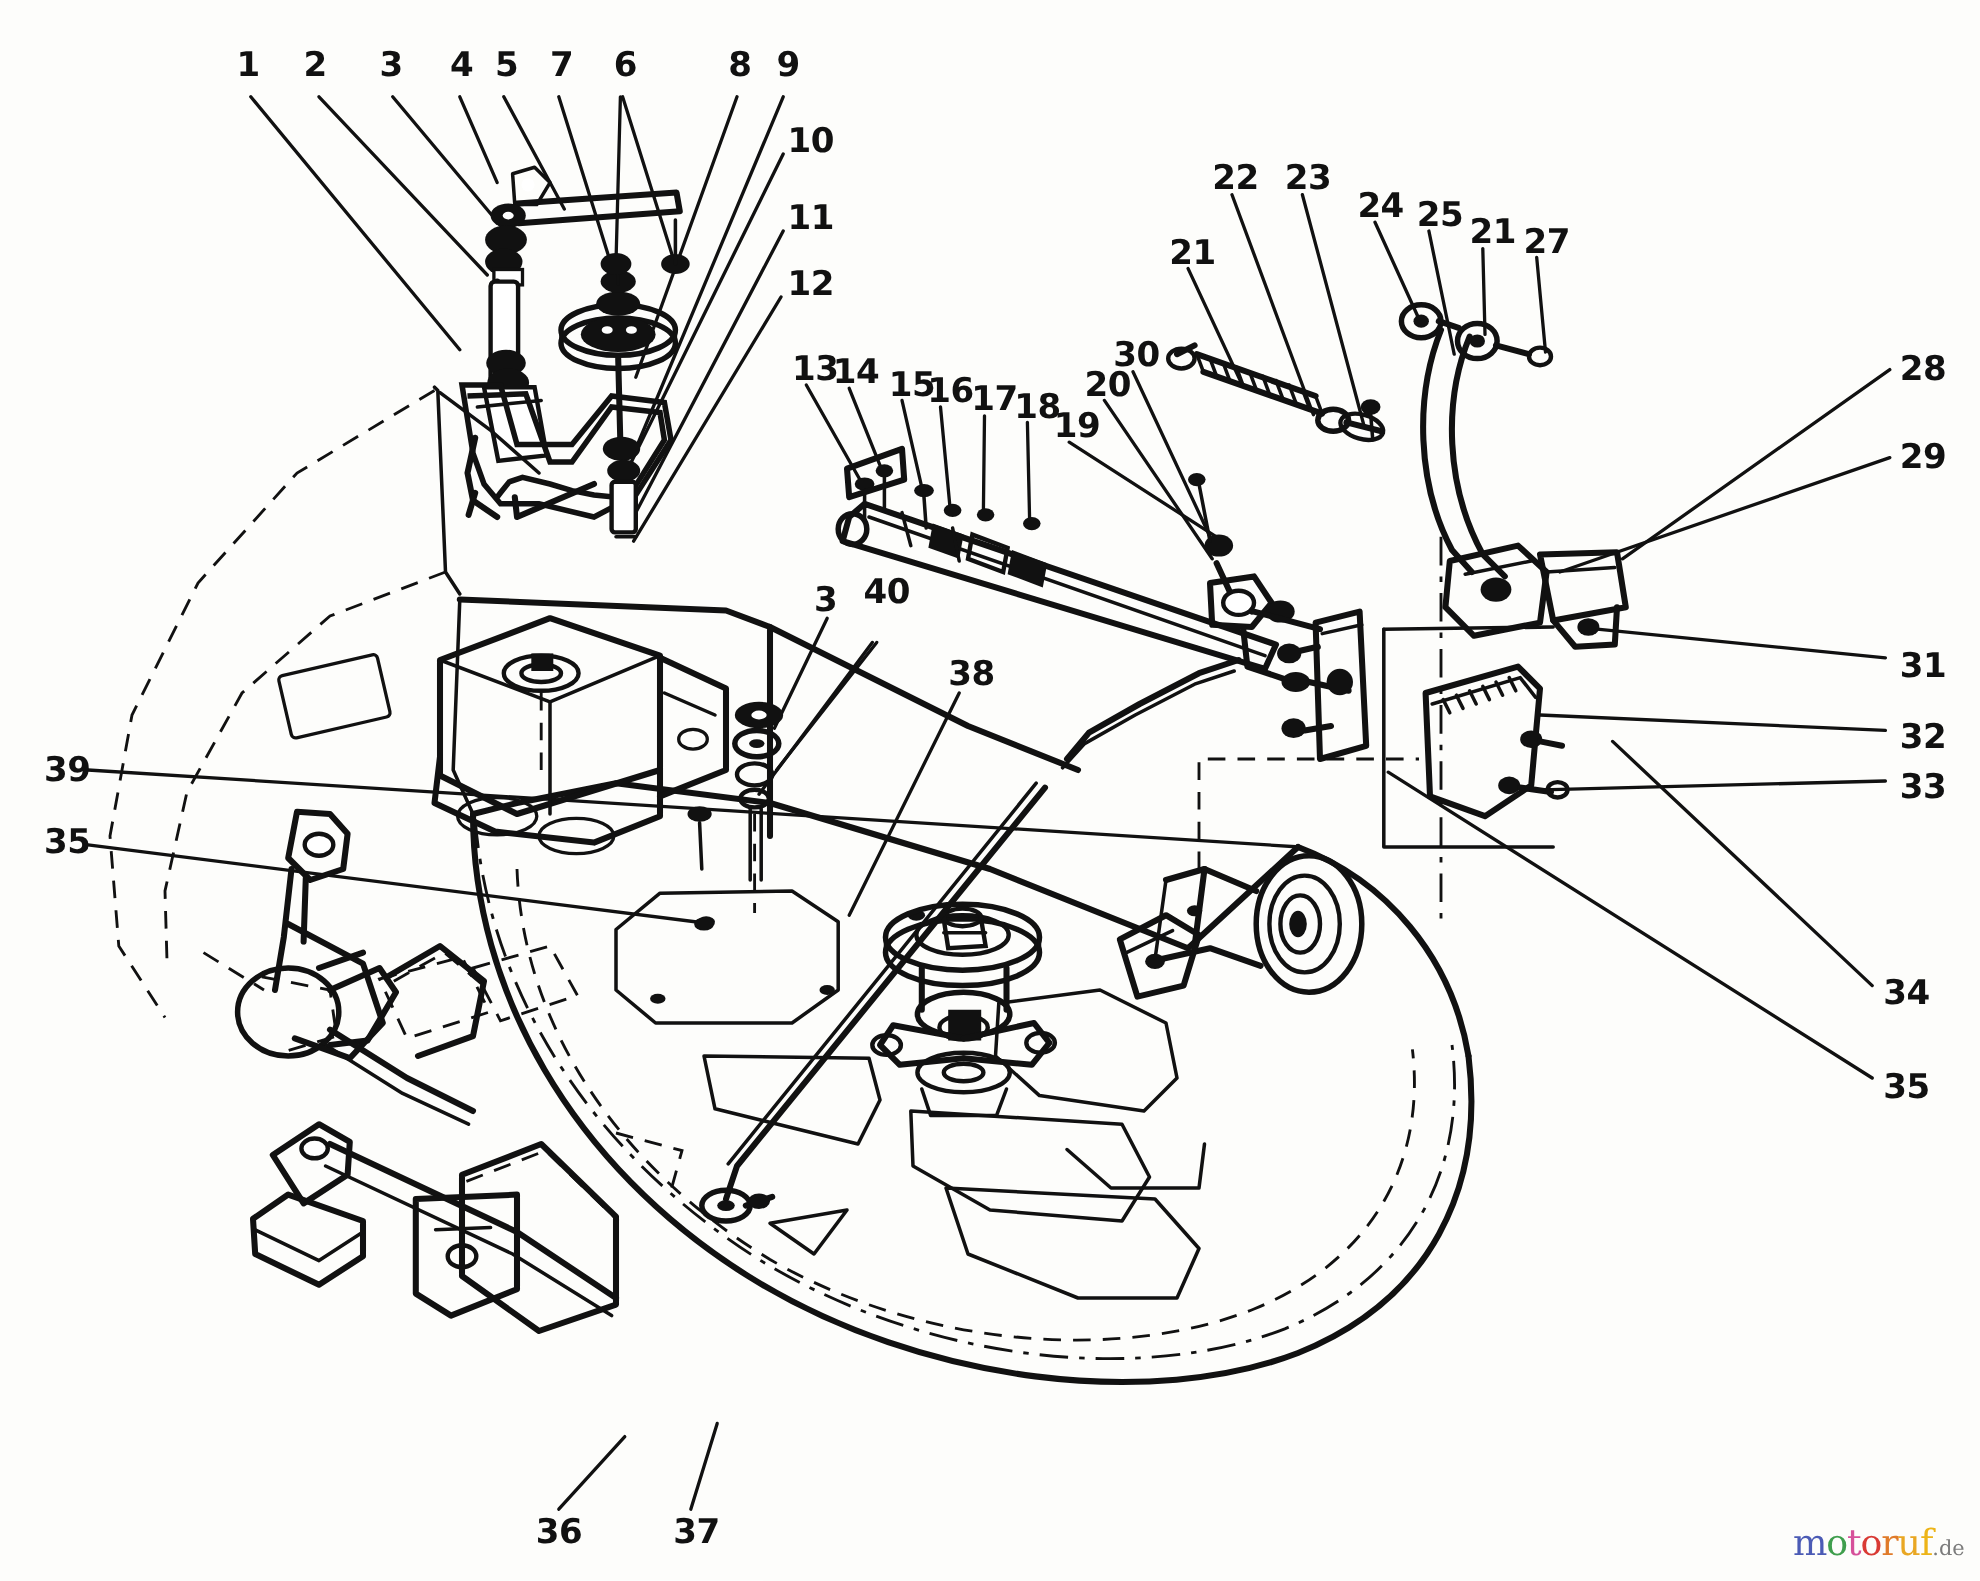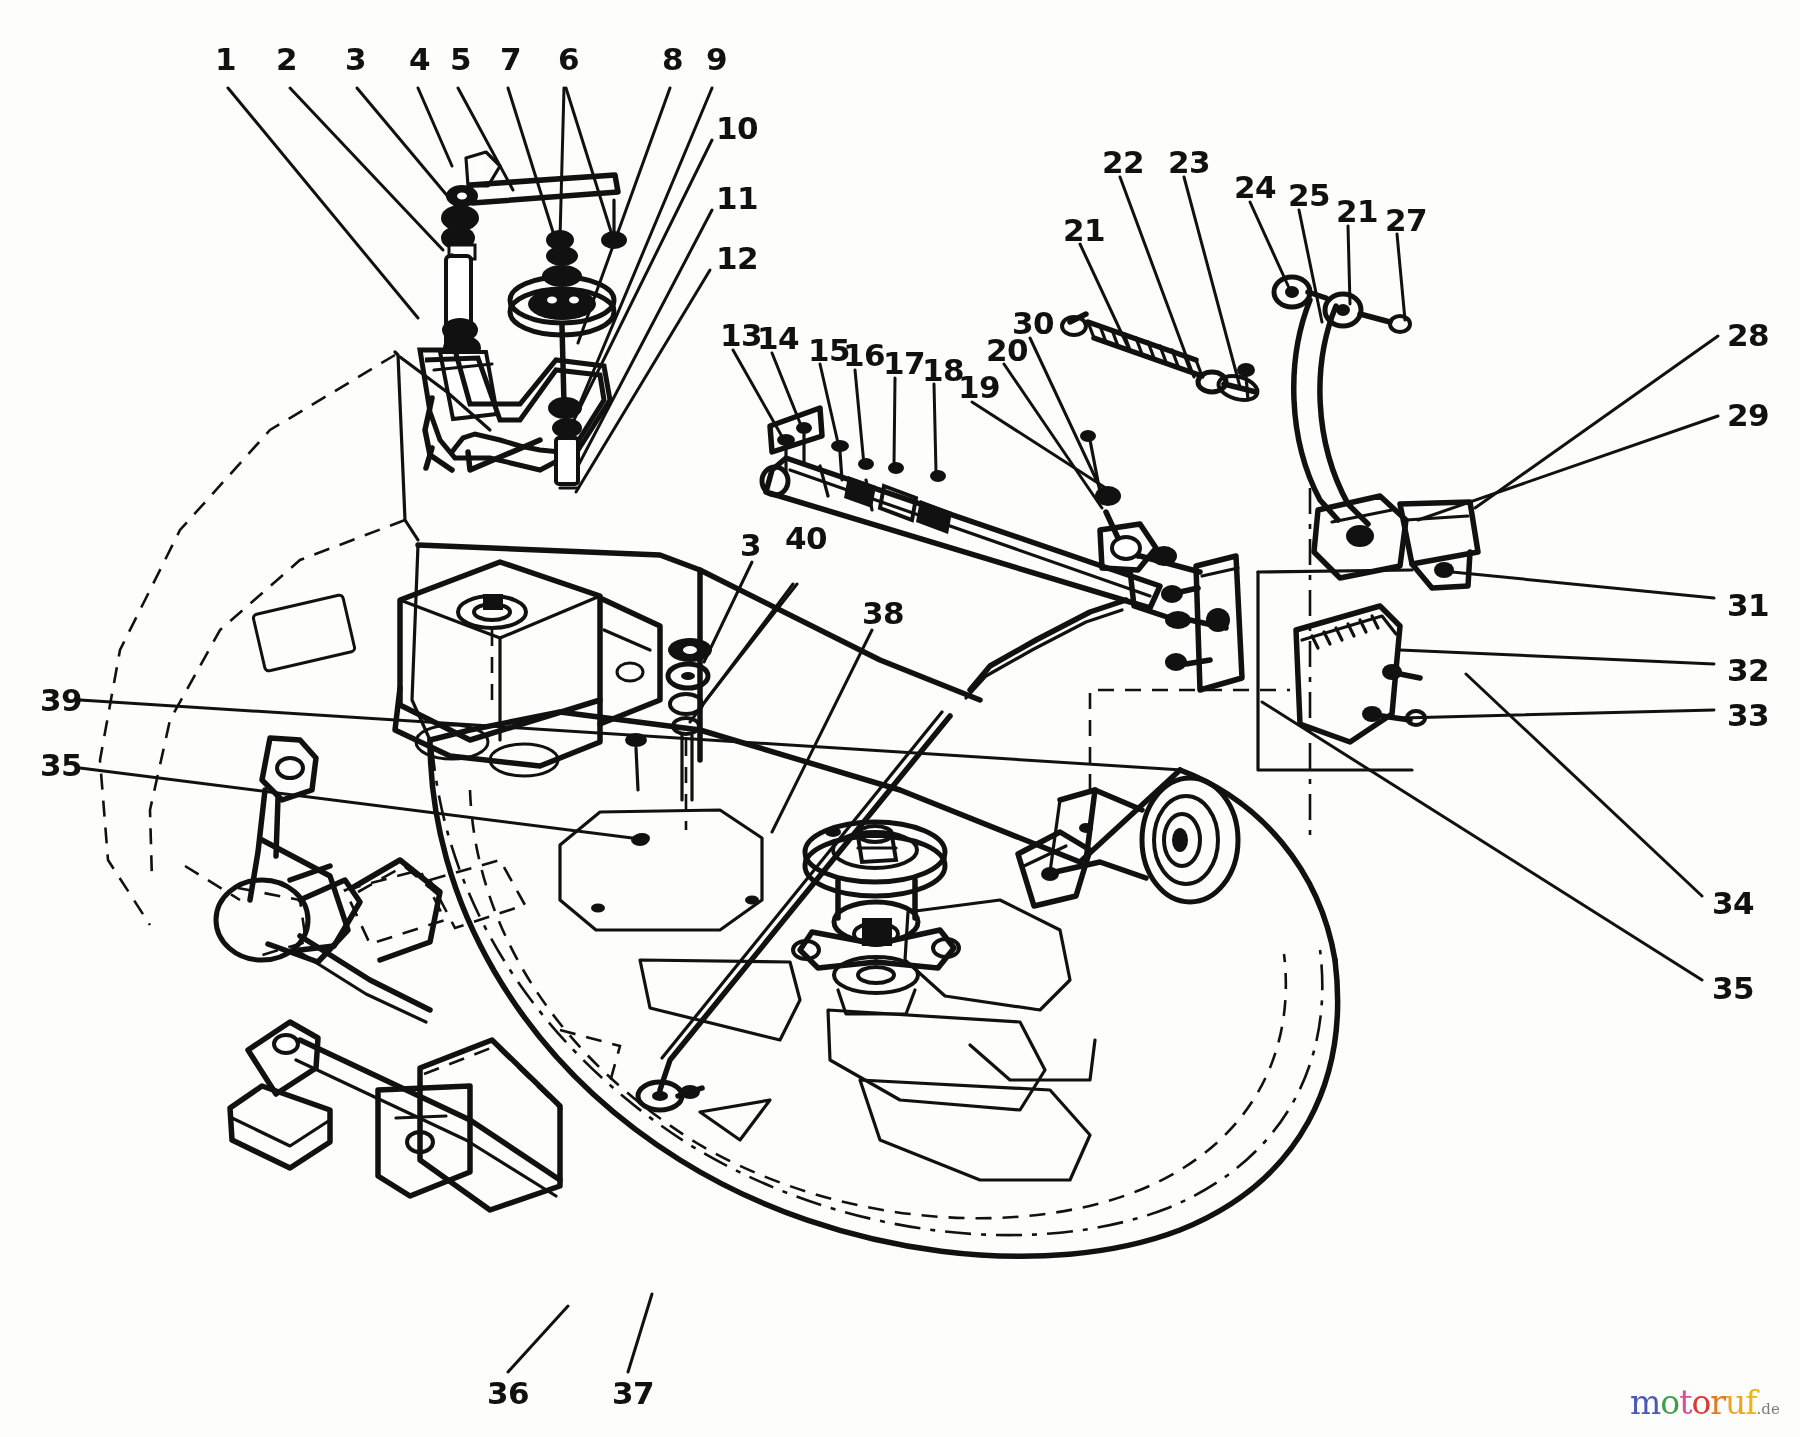--- a/index.html
+++ b/index.html
@@ -40,21 +40,21 @@
     position: absolute;
     left: 1630px;
     top: 1386px;
     font-family: "DejaVu Serif", serif;
     font-size: 33px;
     line-height: 1;
     white-space: nowrap;
     letter-spacing: -1px;
   }
   #watermark .suffix {
-    font-size: 15px;
+    font-size: 19px;
     color: #7b7b7b;
     letter-spacing: 0;
   }
 </style>
 </head>
 <body>
 
 <div id="page">
 
   <svg id="diagram-svg" viewBox="0 0 1800 1437">

